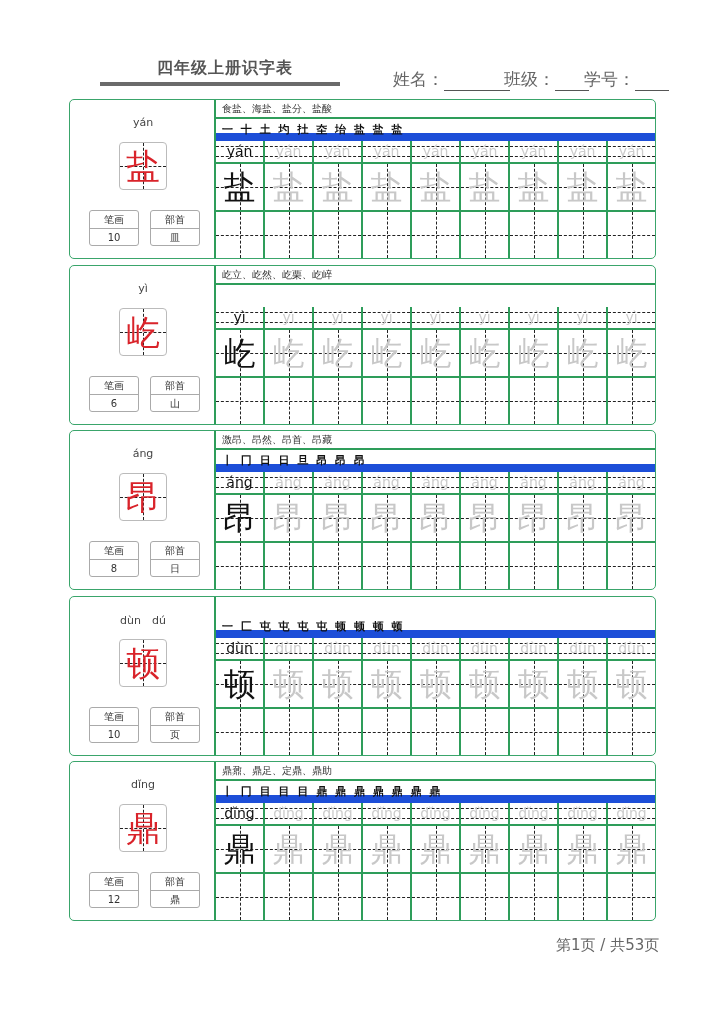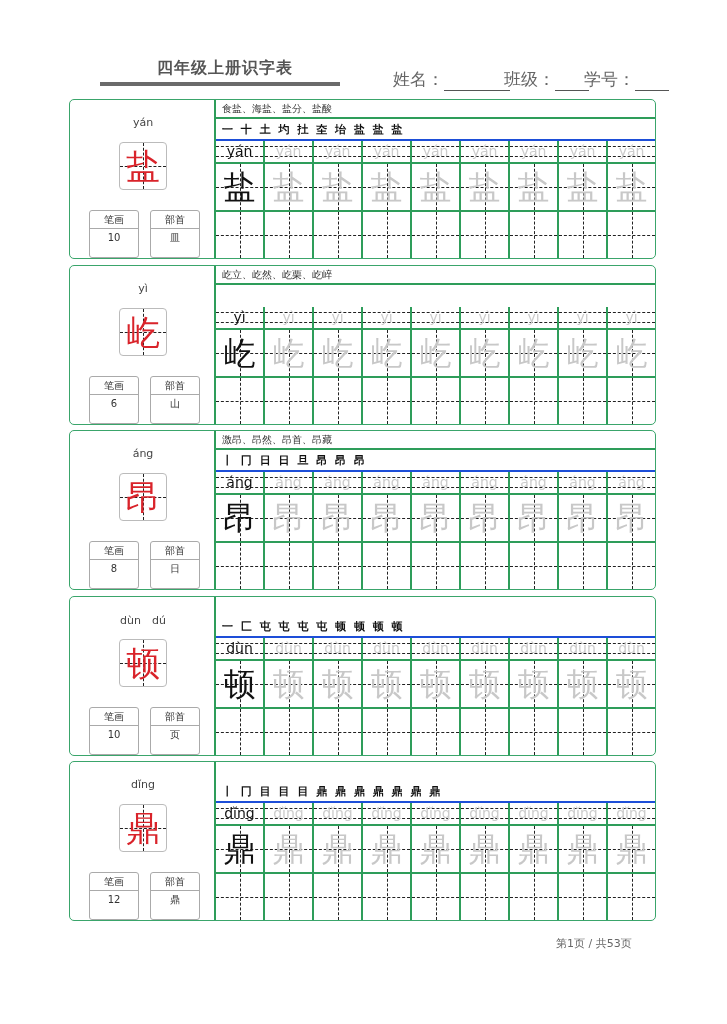--- a/index.html
+++ b/index.html
@@ -8,42 +8,42 @@
   .title-bar{position:absolute;left:100px;top:82px;width:240px;height:4px;background:#6b6b6b;}
   .meta{position:absolute;top:68px;font-size:17px;color:#666;}
   .meta .line{display:inline-block;border-bottom:1px solid #555;height:12px;vertical-align:bottom;}
   .card{position:absolute;left:69px;width:587px;height:160px;border:1px solid #3aa56b;border-radius:5px;box-sizing:border-box;}
   .left{position:absolute;left:0;top:0;width:146px;height:100%;border-right:2px solid #2e9d5a;box-sizing:border-box;}
   .py{position:absolute;top:16px;left:0;width:146px;text-align:center;font-size:11px;color:#444;}
   .bigbox{position:absolute;left:49px;top:42px;width:48px;height:48px;border:1px solid #bbb;border-radius:4px;box-sizing:border-box;}
   .bigbox .h{position:absolute;left:0;right:0;top:50%;border-top:1px dashed #222;}
   .bigbox .v{position:absolute;top:0;bottom:0;left:50%;border-left:1px dashed #222;}
   .bigbox .ch{position:absolute;left:0;top:0;width:100%;height:100%;text-align:center;line-height:46px;font-size:34px;color:#d9232a;}
-  .info{position:absolute;top:110px;width:50px;height:48px;border:1px solid #aaa;border-radius:3px;box-sizing:border-box;font-size:10px;text-align:center;}
+  .info{position:absolute;top:110px;width:50px;height:36px;border:1px solid #aaa;border-radius:3px;box-sizing:border-box;font-size:10px;text-align:center;}
   .info .lab{height:17px;line-height:17px;border-bottom:1px solid #aaa;color:#333;}
   .info .val{height:17px;line-height:17px;color:#333;}
   .right{position:absolute;left:146px;top:0;right:0;height:100%;}
   .words{position:absolute;left:0;right:0;top:0;height:19px;line-height:18px;font-size:10px;padding-left:6px;color:#333;border-bottom:2px solid #2e9d5a;box-sizing:border-box;}
-  .strokes{position:absolute;left:0;right:0;top:19px;height:22px;line-height:21px;padding-left:6px;font-size:11px;font-weight:bold;letter-spacing:2px;border-bottom:2px solid #1d4ed8;box-sizing:border-box;color:#111;}
+  .strokes{position:absolute;left:0;right:0;top:19px;height:22px;line-height:21px;padding-left:6px;font-size:11px;font-weight:bold;letter-spacing:2px;border-bottom:8px solid #1d4ed8;box-sizing:border-box;color:#111;}
   .strokes .last{color:#111;}
   .grid{position:absolute;left:0;right:0;top:41px;bottom:0;display:flex;}
   .col{flex:1;position:relative;border-left:2px solid #2e9d5a;box-sizing:border-box;}
   .col:first-child{border-left:none;}
   .pyrow{position:absolute;left:0;right:0;top:0;height:23px;border-bottom:2px solid #2e9d5a;box-sizing:border-box;}
   .pyrow .d1{position:absolute;left:0;right:0;top:5px;border-top:1px dashed #222;}
   .pyrow .d2{position:absolute;left:0;right:0;top:15px;border-top:1px dashed #222;}
   .pyrow .t{position:absolute;left:0;right:0;top:1px;text-align:center;font-size:14px;line-height:18px;color:#ccc;}
   .col:first-child .pyrow .t{color:#111;}
   .chrow{position:absolute;left:0;right:0;top:23px;height:48px;border-bottom:2px solid #2e9d5a;box-sizing:border-box;}
   .blankrow{position:absolute;left:0;right:0;top:71px;bottom:0;}
   .chrow .h,.blankrow .h{position:absolute;left:0;right:0;top:50%;border-top:1px dashed #222;}
   .chrow .v,.blankrow .v{position:absolute;top:0;bottom:0;left:50%;border-left:1px dashed #222;}
   .chrow .t{position:absolute;left:0;top:0;width:100%;height:100%;text-align:center;line-height:46px;font-size:32px;color:#c8c8c8;}
   .col:first-child .chrow .t{color:#111;}
-  .footer{position:absolute;left:556px;top:936px;font-size:11px;color:#666;}
+  .footer{position:absolute;left:556px;top:936px;font-size:15px;color:#666;}
 </style>
 </head>
 <body>
 
 <div class="title">四年级上册识字表</div>
 <div class="title-bar"></div>
 <div class="meta" style="left:393px"><span>姓名：</span><span class="line" style="width:66px"></span></div>
 <div class="meta" style="left:504px"><span>班级：</span><span class="line" style="width:34px"></span></div>
 <div class="meta" style="left:584px"><span>学号：</span><span class="line" style="width:34px"></span></div>
 
@@ -729,20 +729,21 @@
         <div class="info" style="left:19px">
           <div class="lab">笔画</div>
           <div class="val">12</div>
         </div>
         <div class="info" style="left:80px">
           <div class="lab">部首</div>
           <div class="val">鼎</div>
         </div>
       </div>
       <div class="right">
+        <div class="words">鼎鼐、鼎足、定鼎、鼎助</div>
         <div class="strokes"><span class="">丨</span> <span class="">冂</span> <span class="">目</span> <span class="">目</span> <span class="">目</span> <span class="">鼎</span> <span class="">鼎</span> <span class="">鼎</span> <span class="">鼎</span> <span class="">鼎</span> <span class="">鼎</span> <span class="last">鼎</span> </div>
         <div class="grid">
           <div class="col">
             <div class="pyrow">
               <div class="d1"></div>
               <div class="d2"></div>
               <div class="t">dǐng</div>
             </div>
             <div class="chrow">
               <div class="h"></div>

